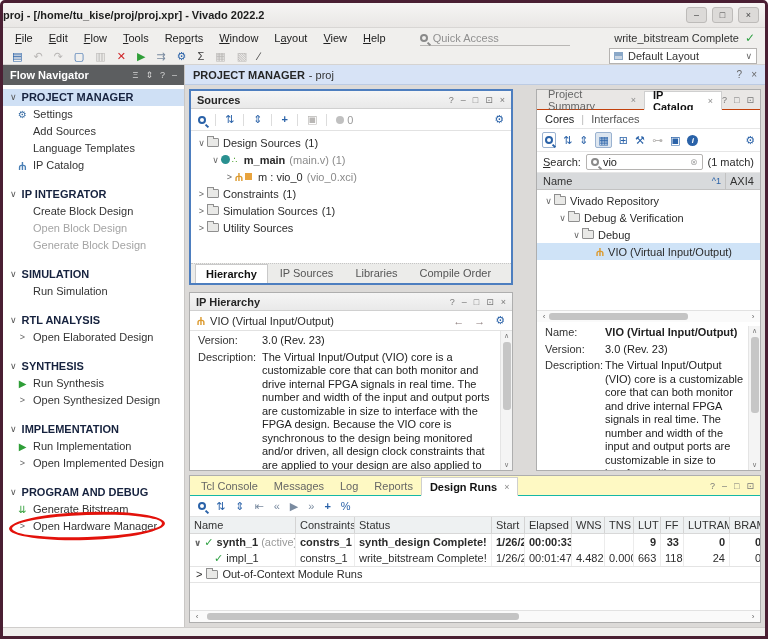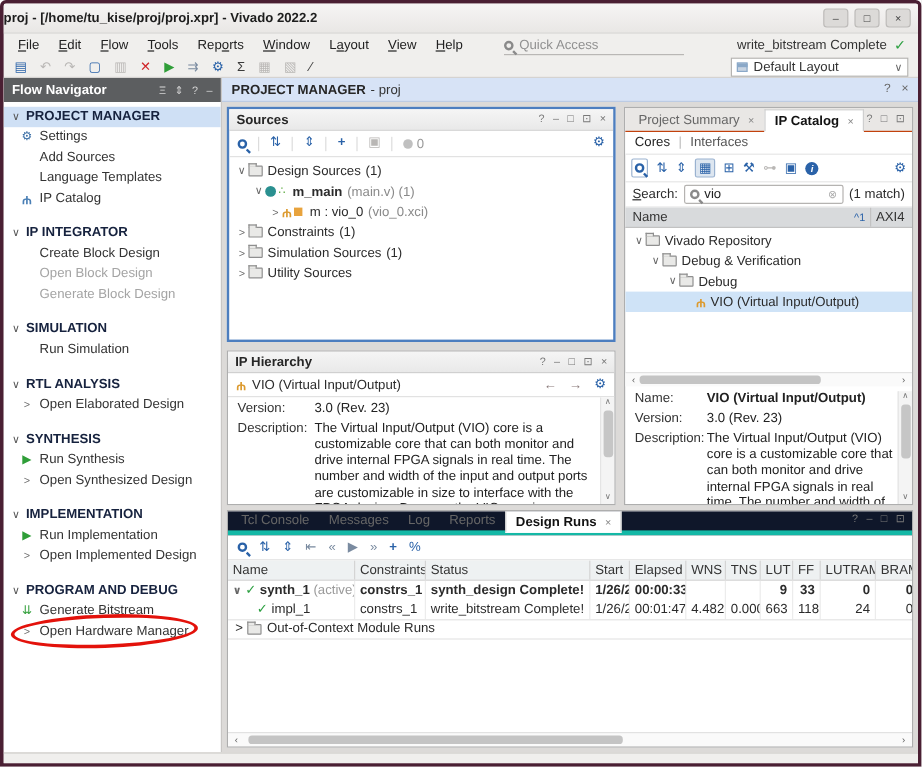--- a/index.html
+++ b/index.html
@@ -50,21 +50,21 @@
 .fn-item.dis{color:#a4a4a4}
 .psi{display:inline-block;transform:rotate(180deg);font-weight:bold}
 .annot{position:absolute;left:6px;top:-6px;width:156px;height:28px;border:3px solid #e3120b;border-radius:50%;transform:rotate(-2deg);pointer-events:none}
 
 .workspace{flex:1;display:flex;flex-direction:column;overflow:hidden}
 .ws-header{height:20px;background:#d7e3f6;border-bottom:1px solid #bccbe3;display:flex;align-items:center;padding:0 8px;flex-shrink:0}
 .ws-title{font-weight:bold;color:#262626}
 .ws-sub{margin-left:4px;color:#333}
 .ws-hicons{margin-left:auto;display:flex;gap:9px;color:#666;font-size:10px}
 .ws-body{flex:1;display:flex;flex-direction:column;padding:4px;gap:4px;overflow:hidden}
-.ws-top{display:flex;gap:7px;height:332px;flex-shrink:0}
+.ws-top{display:flex;gap:23px;height:382px;flex-shrink:0}
 .col-left{width:324px;display:flex;flex-direction:column;gap:7px;flex-shrink:0}
 .col-right{flex:1;display:flex}
 .panel{background:#fff;border:1px solid #aeaeae;display:flex;flex-direction:column;overflow:hidden}
 .p-header{height:18px;background:linear-gradient(#f5f5f5,#e9e9e9);border-bottom:1px solid #d0d0d0;display:flex;align-items:center;padding:0 6px;font-weight:bold;color:#262626;flex-shrink:0}
 .p-hicons{margin-left:auto;display:flex;gap:7px;color:#787878;font-size:9px;font-weight:normal}
 
 .sources{height:196px;border:2px solid #4d7ebf;flex-shrink:0}
 .p-toolbar{height:22px;border-bottom:1px solid #e2e2e2;display:flex;align-items:center;padding:0 7px;gap:9px;flex-shrink:0}
 .tsep{width:1px;height:12px;background:#dcdcdc}
 .badge0{display:flex;align-items:center;gap:3px;color:#9a9a9a}
@@ -124,21 +124,21 @@
 .hs-arrow{width:10px;font-size:8px;color:#666;text-align:center}
 .hs-track{flex:1;height:8px;display:flex;align-items:center}
 .hs-thumb{height:7px;background:#c4c4c4;border-radius:3px}
 .details-header{height:17px;background:#f1f1f1;border-top:1px solid #d8d8d8;border-bottom:1px solid #d8d8d8;font-weight:bold;display:flex;align-items:center;padding:0 8px;flex-shrink:0}
 .details-content{flex:1;display:flex;overflow:hidden;padding-top:4px}
 .details-main{flex:1;overflow:hidden;padding-left:8px}
 .details-main .k{width:60px}
 .bold{font-weight:bold}
 
 .bottompanel{flex:1}
-.bp-tabs{height:20px;background:#0f172a;display:flex;align-items:center;padding-left:3px;border-bottom:4px solid #14b8a6;flex-shrink:0}
+.bp-tabs{height:20px;background:#fef9c3;display:flex;align-items:flex-end;padding-left:3px;border-bottom:1px solid #14b8a6;flex-shrink:0}
 .bp-toolbar{height:21px;border-bottom:1px solid #e2e2e2;display:flex;align-items:center;gap:10px;padding:0 8px;flex-shrink:0}
 .runs{flex:1;display:flex;flex-direction:column;overflow:hidden}
 .rrow{display:flex;height:16px;line-height:16px;white-space:nowrap;flex-shrink:0}
 .rrow.hdr{background:#eef1f2;border-bottom:1px solid #d8d8d8;height:17px;line-height:17px;color:#333}
 .cell{padding:0 4px;overflow:hidden;border-right:1px solid #ececec;flex-shrink:0}
 .hdr .cell{border-right:1px solid #d4d4d4}
 .num{text-align:right}
 .c1{width:106px}.c2{width:59px}.c3{width:137px}.c4{width:33px}.c5{width:47px}.c6{width:33px}.c7{width:29px}.c8{width:27px}.c9{width:23px}.c10{width:46px}.c11{width:36px}
 .b{font-weight:bold}
 .grayx{color:#9a9a9a;font-weight:normal}
@@ -384,20 +384,26 @@
                   <span class="folder"></span>
                   <span class="lbl">Simulation Sources</span>
                     <span class="lbl">(1)</span>
                 </div>
                 <div class="trow" style="padding-left:5px">
                   <span class="tchev">&gt;</span>
                   <span class="folder"></span>
                   <span class="lbl">Utility Sources</span>
                 </div>
               </div>
+              <div class="s-tabs">
+                <span class="s-tab active">Hierarchy</span>
+                <span class="s-tab">IP Sources</span>
+                <span class="s-tab">Libraries</span>
+                <span class="s-tab">Compile Order</span>
+              </div>
             </div>
 
             <div class="panel ipprops">
               <div class="p-header">
                 <span>IP Hierarchy</span>
                 <span class="p-hicons">
                   <span>?</span>
                   <span>–</span>
                   <span>□</span>
                   <span>⊡</span>

